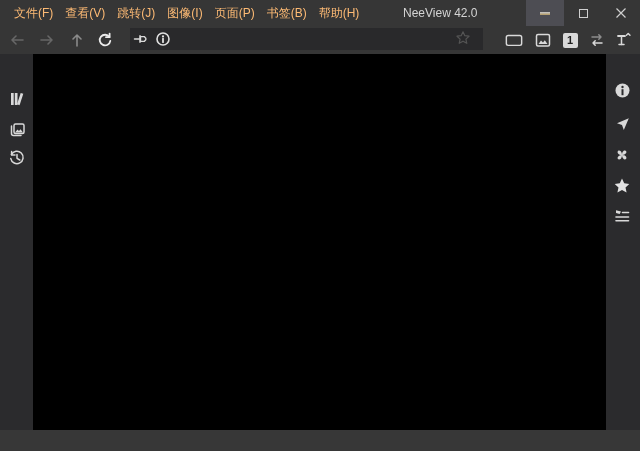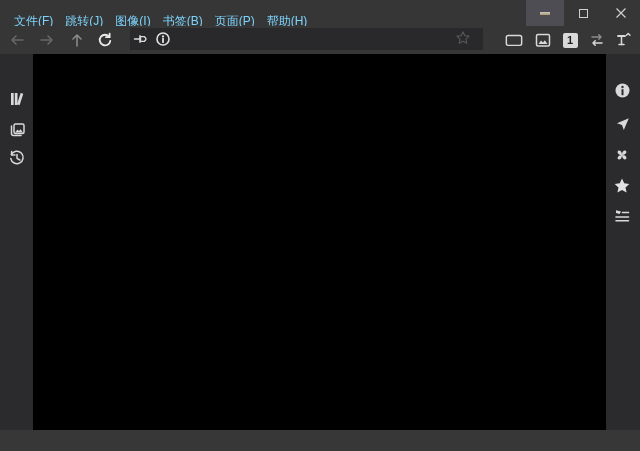--- a/index.html
+++ b/index.html
@@ -4,21 +4,21 @@
 <style>
   * { margin:0; padding:0; box-sizing:border-box; }
   html,body { width:640px; height:451px; overflow:hidden; }
   body { font-family:"Liberation Sans","DejaVu Sans",sans-serif; background:#363636; position:relative; }
 
   .dots { background-image:radial-gradient(circle, rgba(255,255,255,0.055) 1px, transparent 1.1px); background-size:4px 4px; }
 
   
   .titlebar { position:absolute; left:0; top:0; width:640px; height:26px; background:#363636; }
   .menubar { position:absolute; left:8px; top:0; height:26px; display:flex; }
-  .menu-item { height:26px; line-height:26px; padding:8px 6px; font-size:12px; color:#7dd3fc; white-space:nowrap; cursor:default; }
+  .menu-item { height:26px; line-height:26px; padding:0 6px; font-size:12px; color:#fdba74; white-space:nowrap; cursor:default; }
   .app-title { position:absolute; left:403px; top:0; height:26px; line-height:26px; font-size:12px; color:#d4d4d4; }
   .win-controls { position:absolute; right:0; top:0; height:26px; display:flex; }
   .win-btn { width:38px; height:26px; display:flex; align-items:center; justify-content:center; }
   .win-btn.min { background:#4d4d53; }
   .glyph-min { width:10px; height:3px; background:linear-gradient(#c6c8cd,#b1975f); }
   .glyph-max { width:9px; height:9px; border:1.2px solid #cfcfcf; }
 
   
   .toolbar { position:absolute; left:0; top:26px; width:640px; height:28px; background:#363636; }
   .tb-icon { position:absolute; top:50%; transform:translate(-50%,-50%); width:18px; height:18px; display:flex; align-items:center; justify-content:center; }
@@ -37,26 +37,28 @@
   .statusbar { position:absolute; left:0; top:430px; width:640px; height:21px; background:#373737; }
 
   svg { display:block; }
 </style>
 </head>
 <body>
 
 <div class="titlebar">
   <div class="menubar">
     <div class="menu-item">文件(F)</div>
+    <div class="menu-item">查看(V)</div>
     <div class="menu-item">跳转(J)</div>
     <div class="menu-item">图像(I)</div>
+    <div class="menu-item">页面(P)</div>
     <div class="menu-item">书签(B)</div>
-    <div class="menu-item">页面(P)</div>
     <div class="menu-item">帮助(H)</div>
   </div>
+  <div class="app-title">NeeView 42.0</div>
   <div class="win-controls">
     <div class="win-btn min dots">
       <span class="glyph-min"></span>
     </div>
     <div class="win-btn">
       <span class="glyph-max"></span>
     </div>
     <div class="win-btn">
       <svg width="12" height="12" viewBox="0 0 12 12">
         <path d="M1.5 1.5 L10.5 10.5 M10.5 1.5 L1.5 10.5" stroke="#cfcfcf" stroke-width="1.2" fill="none"></path>

